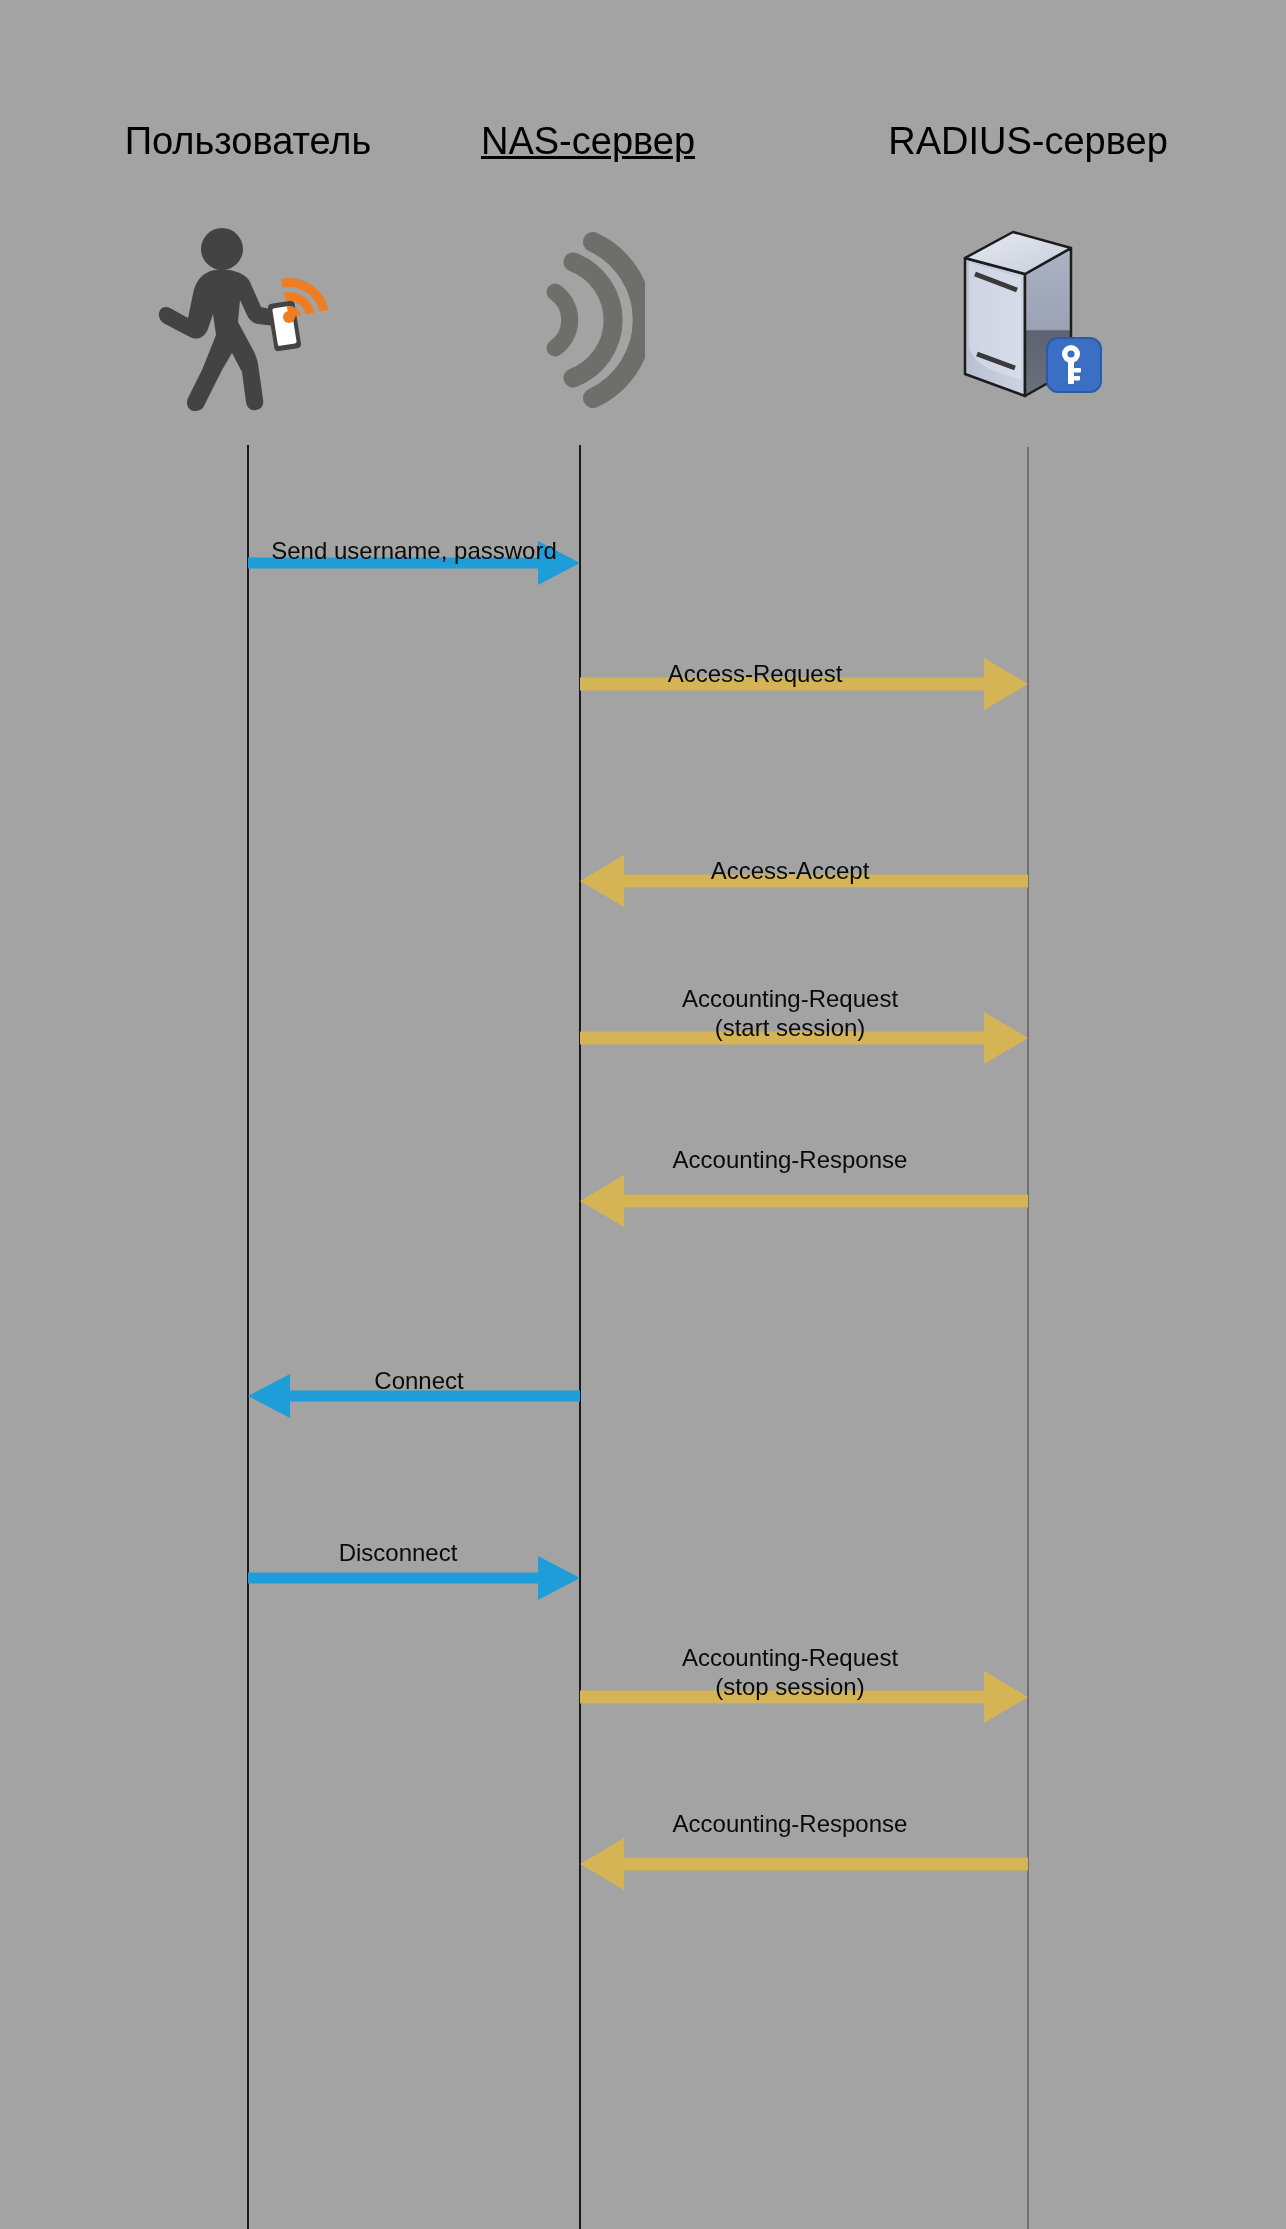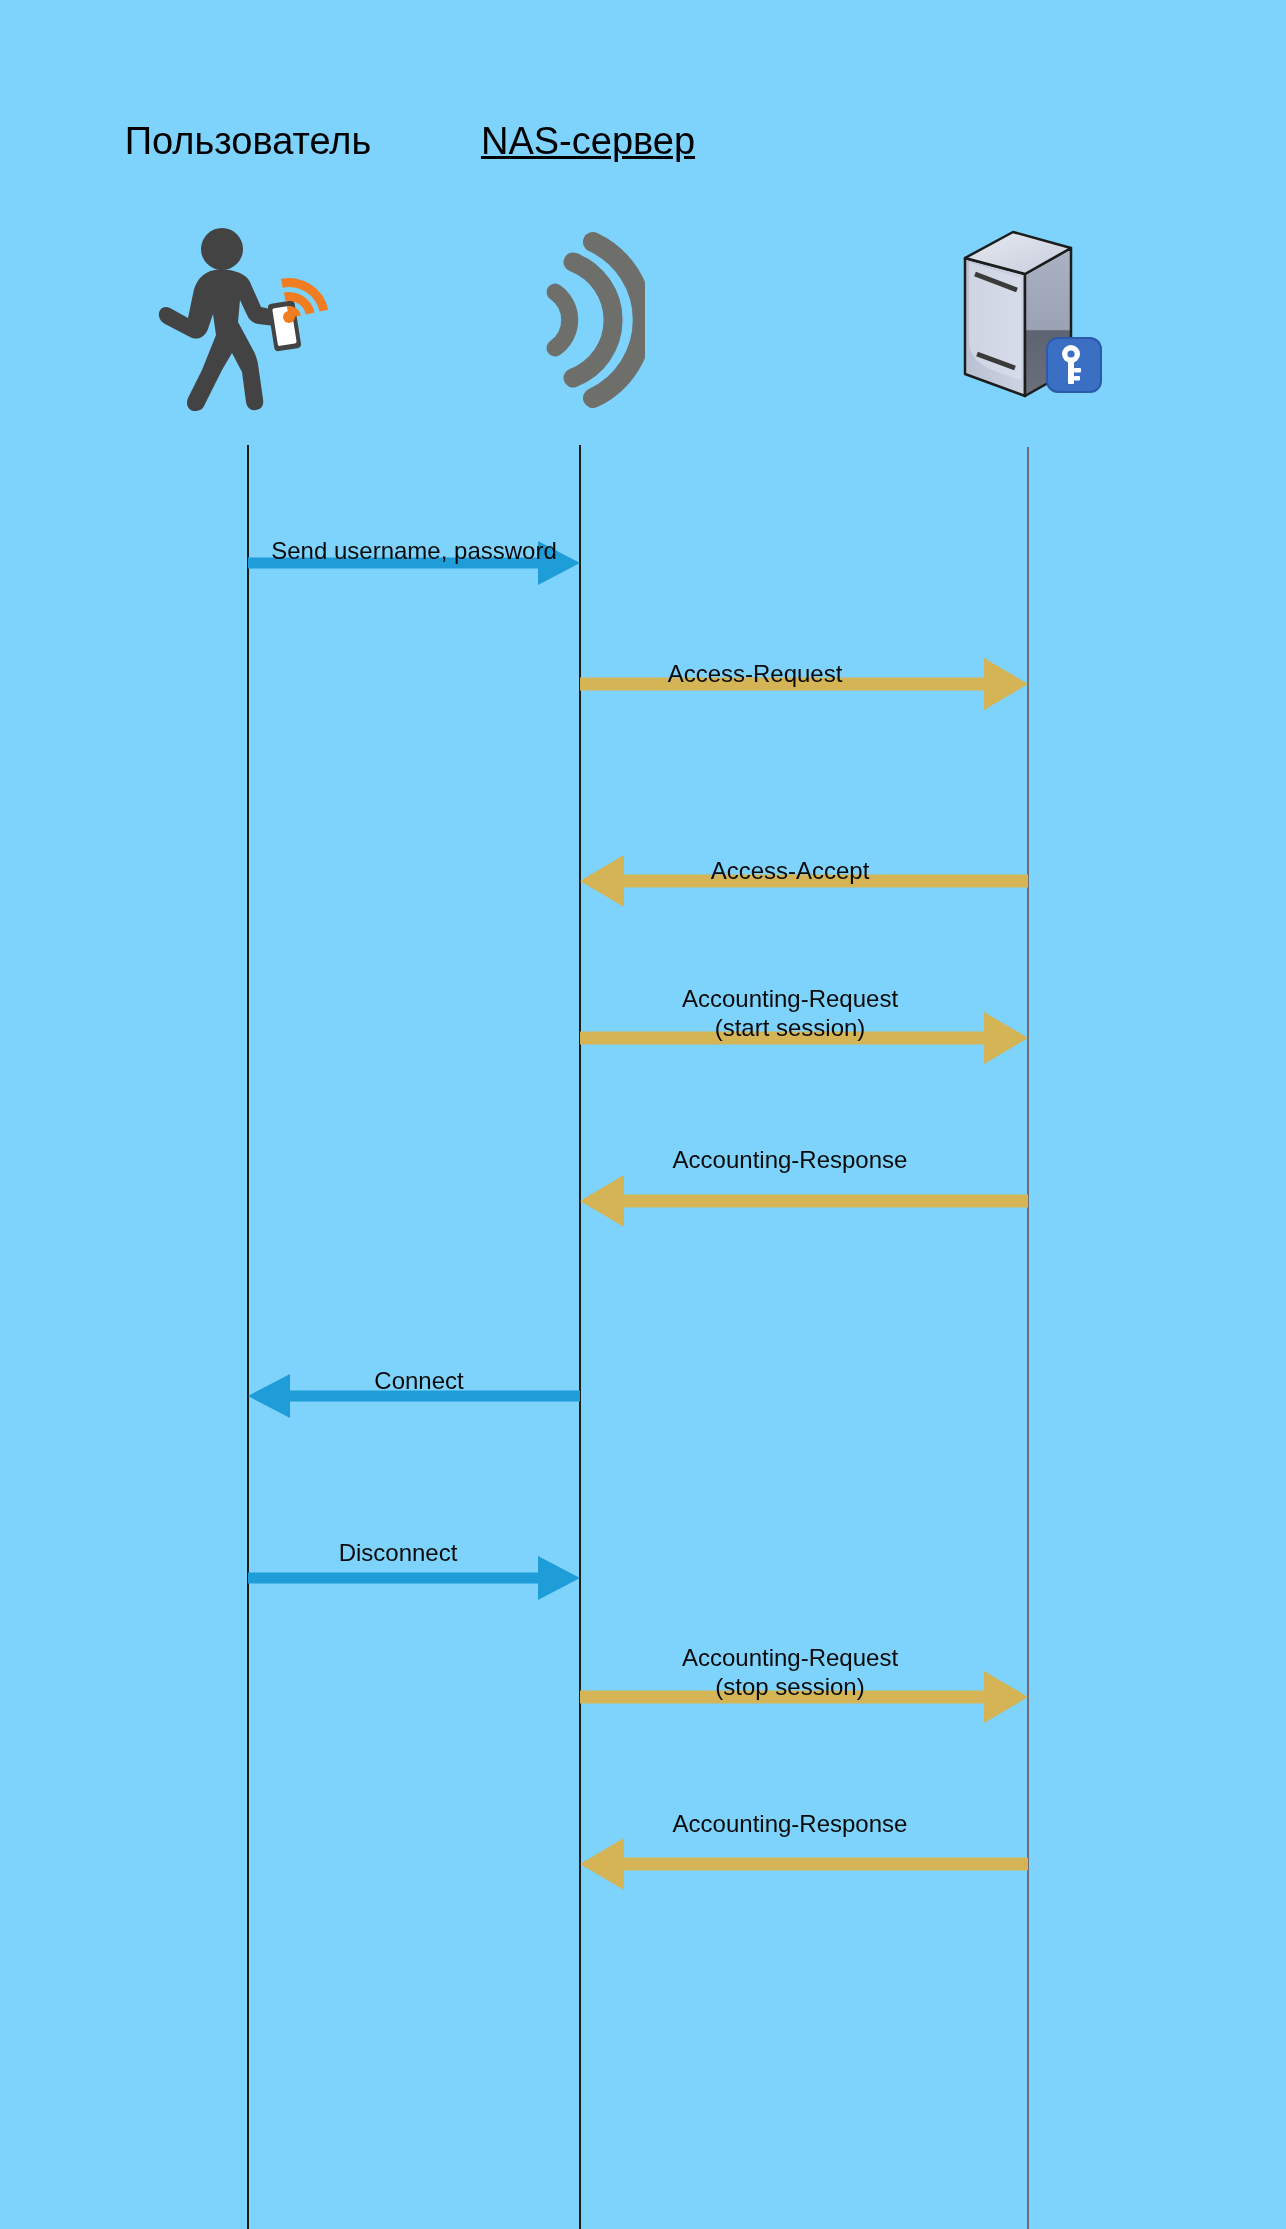--- a/index.html
+++ b/index.html
@@ -7,21 +7,21 @@
     padding: 0;
     background: #ffffff;
   }
   body {
     font-family: "Liberation Sans", sans-serif;
   }
   #diagram-root {
     position: relative;
     width: 1286px;
     height: 2229px;
-    background: #7dd3fc;
+    background: #a3a3a3;
     overflow: hidden;
   }
   .actor-title {
     position: absolute;
     font-family: "Liberation Sans", sans-serif;
     font-size: 38px;
     color: #000000;
     white-space: nowrap;
     text-align: center;
     transform: translateX(-50%);
@@ -58,20 +58,21 @@
     top: 0;
   }
 </style>
 </head>
 <body>
 
 <div id="diagram-root">
 
   <div class="actor-title" style="left:248px; top:120px;">Пользователь</div>
   <div class="actor-title" style="left:588px; top:120px;text-decoration:underline;">NAS-сервер</div>
+  <div class="actor-title" style="left:1028px; top:120px;">RADIUS-сервер</div>
 
   <div class="actor-icon" style="left:248px; top:222px; width:180px; height:190px;">
     <svg width="180" height="190" viewBox="0 0 180 190" xmlns="http://www.w3.org/2000/svg">
       <g fill="#434343">
         <circle cx="64" cy="27" r="21"></circle>
         <path d="M57 48 C44 50 37 60 35 72 L30 96 L12 86 C6 83 0 87 1 94 C2 99 5 101 9 103 L32 115 C40 119 47 115 50 107 L55 92 L58 113 L44 148 L30 176 C27 183 31 189 37 189 C42 189 45 187 47 182 L64 148 L74 131 L84 150 L88 180 C89 186 93 189 98 188 C104 187 106 183 105 177 L100 142 C99 136 97 131 94 126 L80 100 L82 78 L89 93 C91 98 95 101 100 102 L117 104 L117 88 L103 85 L92 60 C88 51 72 46 57 48 Z"></path>
         <rect x="113" y="80" width="27" height="48" rx="4" transform="rotate(-9 126 104)" fill="#434343"></rect>
         <rect x="117" y="85" width="19" height="38" rx="2" transform="rotate(-9 126 104)" fill="#ffffff"></rect>
       </g>
       <g fill="#f07d22">

